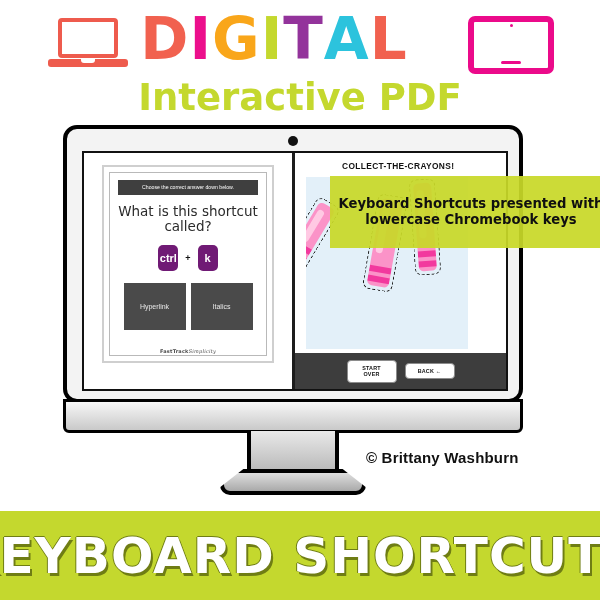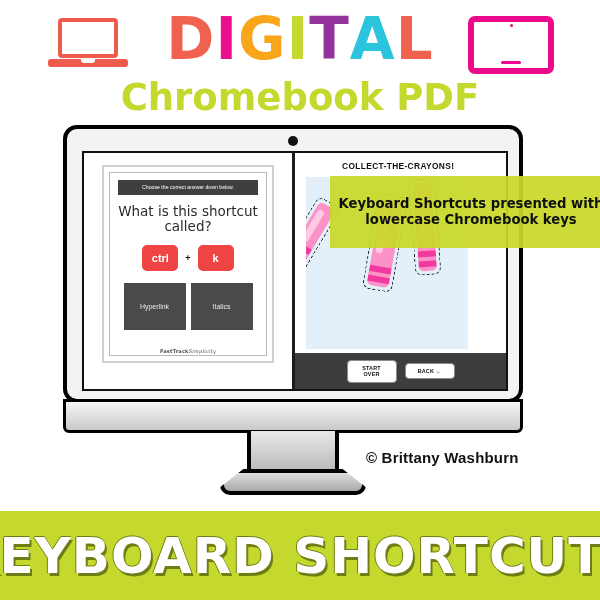--- a/index.html
+++ b/index.html
@@ -43,21 +43,21 @@
     position:absolute;left:42px;top:8px;width:3px;height:3px;
     border-radius:50%;background:#eb0a8a;
   }
   #tablet-icon .home{
     position:absolute;left:33px;top:45px;width:20px;height:3px;
     border-radius:2px;background:#eb0a8a;
   }
 
   
   #digital-word{
-    position:absolute;left:0;top:8px;width:600px;
+    position:absolute;left:0;top:8px;width:548px;
     text-align:center;
     font-family:"DejaVu Sans", sans-serif;
     font-weight:bold;
     font-size:58px;
     letter-spacing:1px;
     line-height:62px;
     white-space:nowrap;
   }
   #digital-word span{display:inline-block;}
 
@@ -132,22 +132,22 @@
   #question-text{
     text-align:center;color:#2b2b2b;
     font-size:13.5px;line-height:15px;
     margin-top:9px;font-family:"DejaVu Sans", sans-serif;
   }
   #key-row{
     display:flex;align-items:center;justify-content:center;
     gap:7px;margin-top:11px;
   }
   .key-cap{
-    background:#ef4444;color:#fff;border-radius:5px;
-    width:36px;height:26px;display:flex;align-items:center;justify-content:center;
+    background:#701a75;color:#fff;border-radius:5px;
+    width:20px;height:26px;display:flex;align-items:center;justify-content:center;
     font-size:11px;font-weight:bold;font-family:"Liberation Sans", sans-serif;
   }
   #key-plus{color:#111;font-size:9px;font-weight:bold;}
   #answer-row{
     display:flex;justify-content:center;gap:5px;margin-top:12px;
   }
   .answer-box{
     background:#4a4a4a;color:#e9e9e9;width:62px;height:47px;
     display:flex;align-items:center;justify-content:center;
     font-size:7px;font-family:"Liberation Sans", sans-serif;
@@ -246,21 +246,21 @@
   </div>
 
   <div id="tablet-icon" class="dev-icon">
     <div class="frame"></div>
     <div class="cam"></div>
     <div class="home"></div>
   </div>
 
   <div id="digital-word"><span style="color: rgb(241, 97, 79);">D</span><span style="color: rgb(236, 15, 140);">I</span><span style="color: rgb(249, 166, 26);">G</span><span style="color: rgb(196, 216, 46);">I</span><span style="color: rgb(147, 51, 155);">T</span><span style="color: rgb(44, 195, 221);">A</span><span style="color: rgb(241, 97, 79);">L</span></div>
 
-  <div id="interactive-pdf">Chromebook PDF</div>
+  <div id="interactive-pdf">Interactive PDF</div>
 </div>
 
 <div id="monitor">
 
   <div id="monitor-body">
     <div id="camera-dot"></div>
 
     <div id="monitor-screen">
 
       <div id="slide-left">

